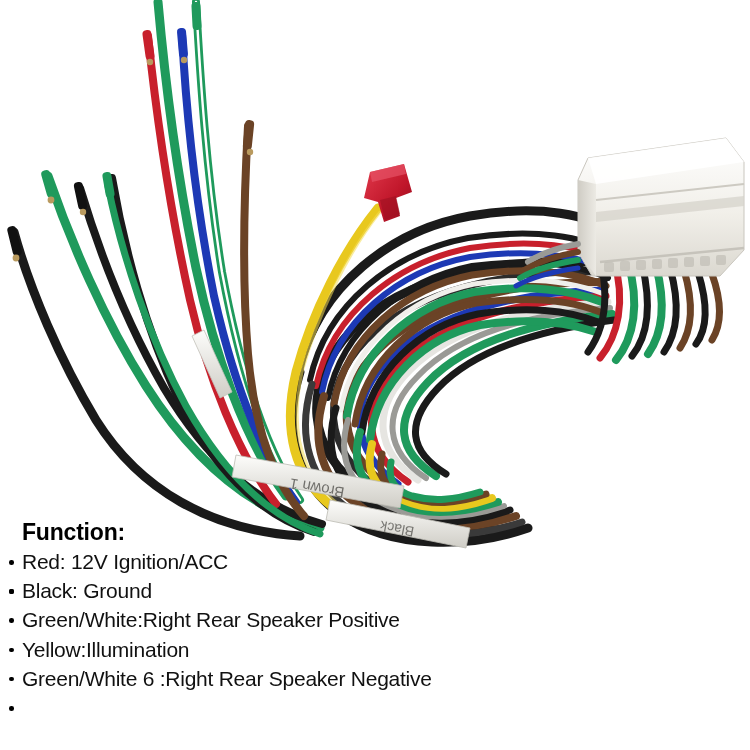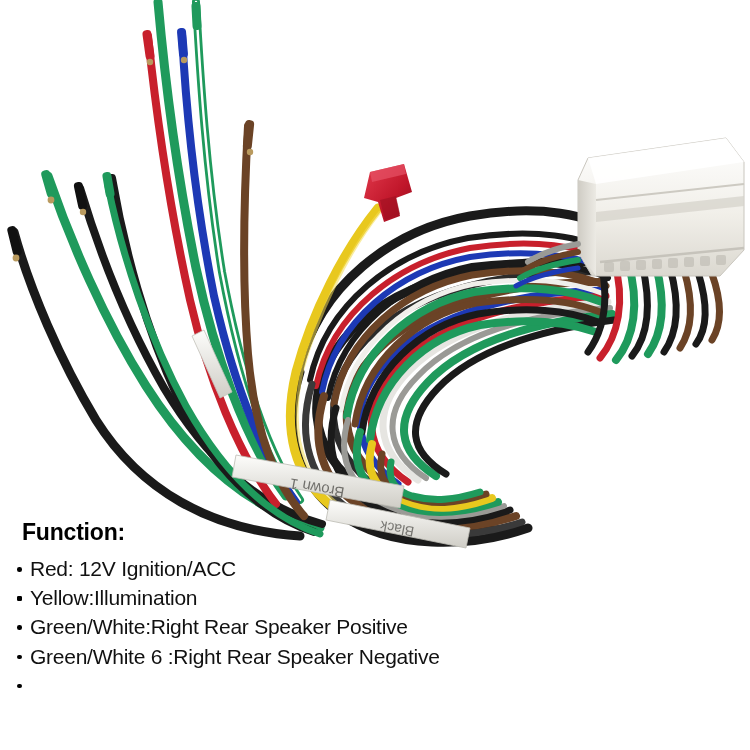--- a/index.html
+++ b/index.html
@@ -34,21 +34,21 @@
   #function-heading {
     font-size: 23px;
     font-weight: bold;
     color: #000000;
     line-height: 28px;
     margin: 0 0 1px 22px;
     letter-spacing: -0.2px;
   }
   ul#function-list {
     list-style: none;
-    margin: 8px;
+    margin: 0;
     padding: 0;
   }
   ul#function-list li {
     position: relative;
     font-size: 21px;
     line-height: 29.2px;
     color: #111111;
     padding-left: 22px;
     margin-left: 0px;
     white-space: nowrap;
@@ -248,28 +248,29 @@
     <ul id="function-list">
       <li>
         <span class="bullet-dot"></span>
         <span>Red: 12V Ignition/ACC</span>
       </li>
       <li>
         <span class="bullet-dot"></span>
       </li>
       <li>
         <span class="bullet-dot"></span>
+        <span>Black: Ground</span>
+      </li>
+      <li>
+        <span class="bullet-dot"></span>
+        <span>Green/White:Right Rear Speaker Positive</span>
       </li>
       <li>
         <span class="bullet-dot"></span>
         <span>Yellow:Illumination</span>
-      </li>
-      <li>
-        <span class="bullet-dot"></span>
-        <span>Green/White:Right Rear Speaker Positive</span>
       </li>
       <li>
         <span class="bullet-dot"></span>
         <span>Green/White 6 :Right Rear Speaker Negative</span>
       </li>
       <li>
         <span class="bullet-dot"></span>
       </li>
     </ul>
   </div>

